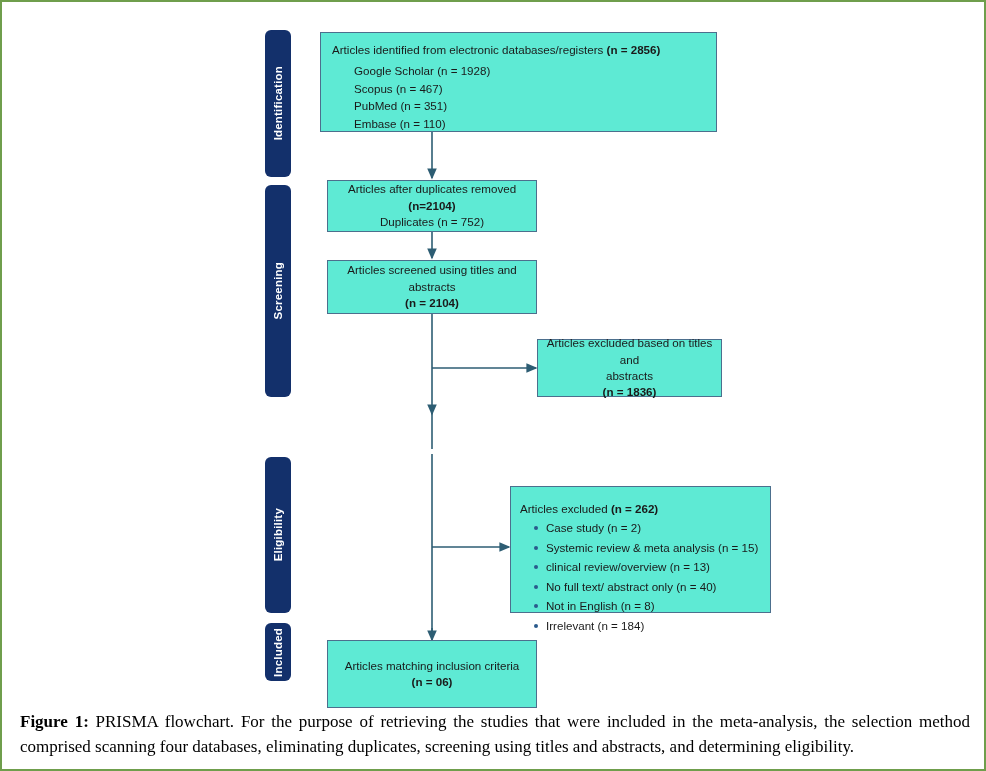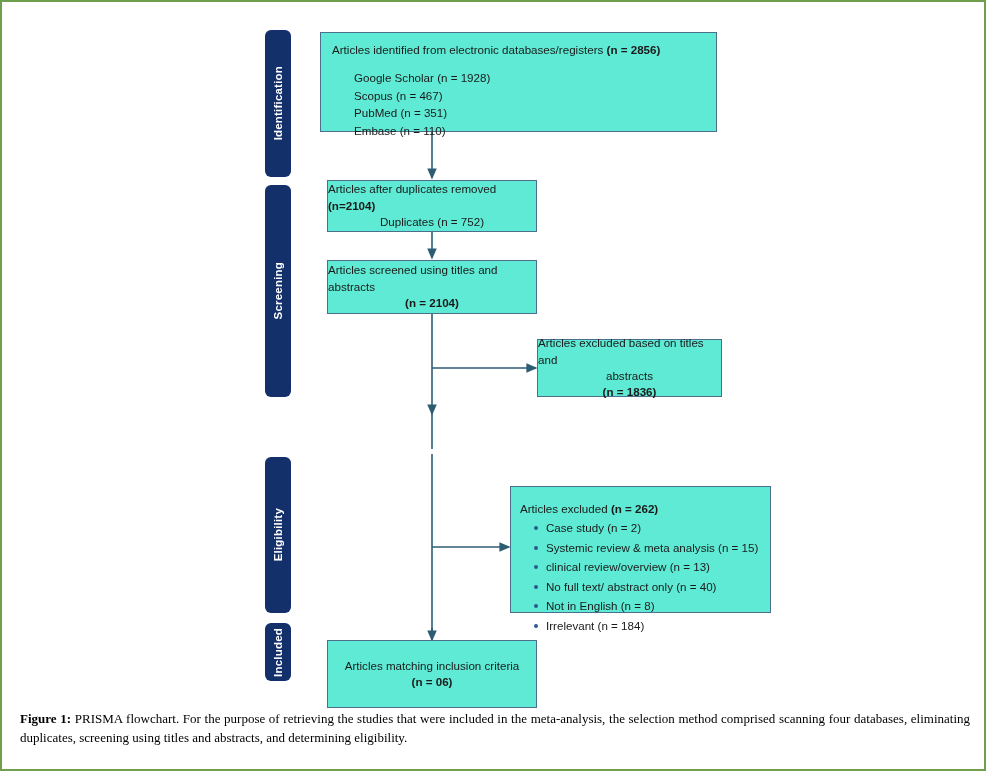--- a/index.html
+++ b/index.html
@@ -51,26 +51,27 @@
     background: #5eead4;
     color: #1a1a1a;
     font-size: 11.6px;
     line-height: 1.42;
   }
   .box-center {
     display: flex;
     flex-direction: column;
     align-items: center;
     justify-content: center;
+    text-align: center;
   }
   .box-left {
     padding: 9px 10px 8px 11px;
   }
   .sub-list {
-    margin: 11px 0 0 0;
+    margin: 4px 0 0 0;
     padding: 0;
     list-style: none;
   }
   .sub-list li {
     padding-left: 22px;
     line-height: 1.5;
   }
   .bullet-list {
     margin: 3px 0 0 0;
     padding: 0 0 0 26px;
@@ -99,21 +100,21 @@
     height: 700px;
     pointer-events: none;
   }
   
   #caption {
     position: absolute;
     left: 18px;
     top: 708px;
     width: 950px;
     font-family: "Liberation Serif", serif;
-    font-size: 13px;
+    font-size: 17px;
     line-height: 1.45;
     color: #000000;
     text-align: justify;
   }
   #caption .cap-label { font-weight: bold; }
 </style>
 </head>
 <body>
 
 <div id="page">

